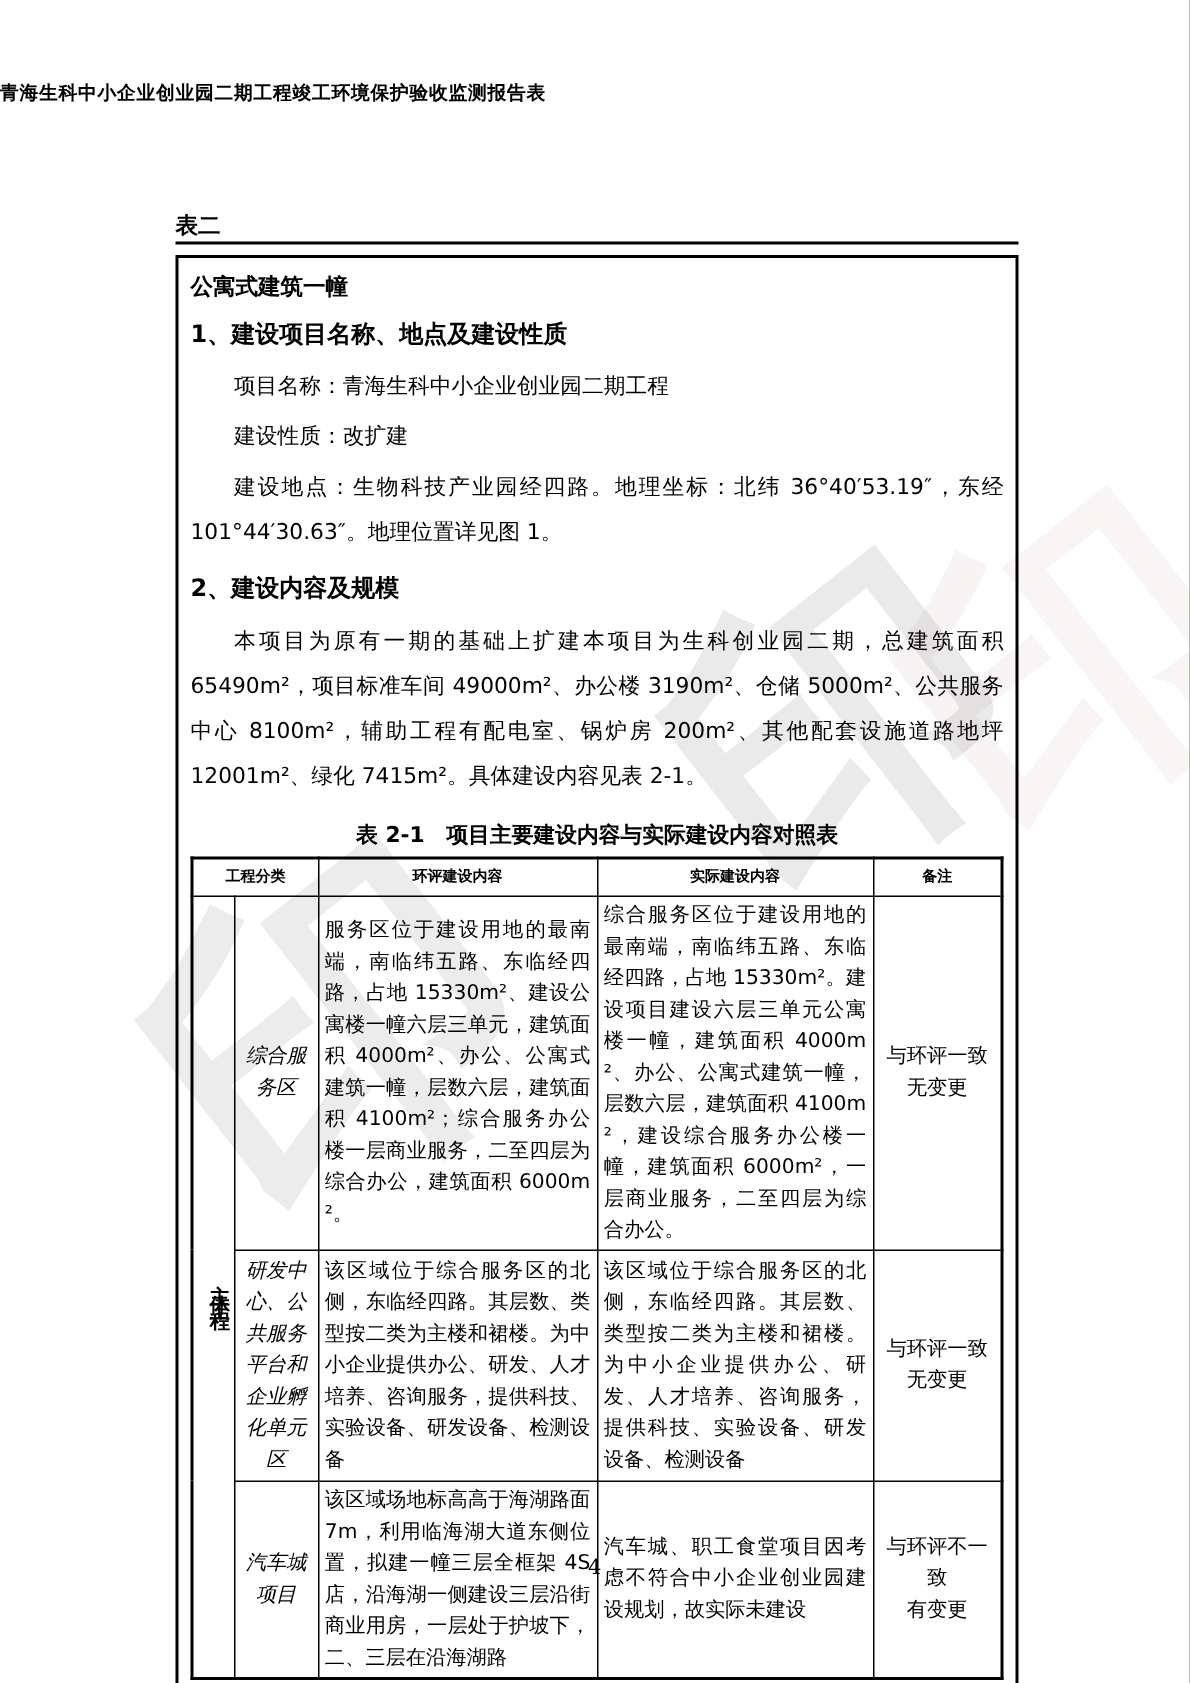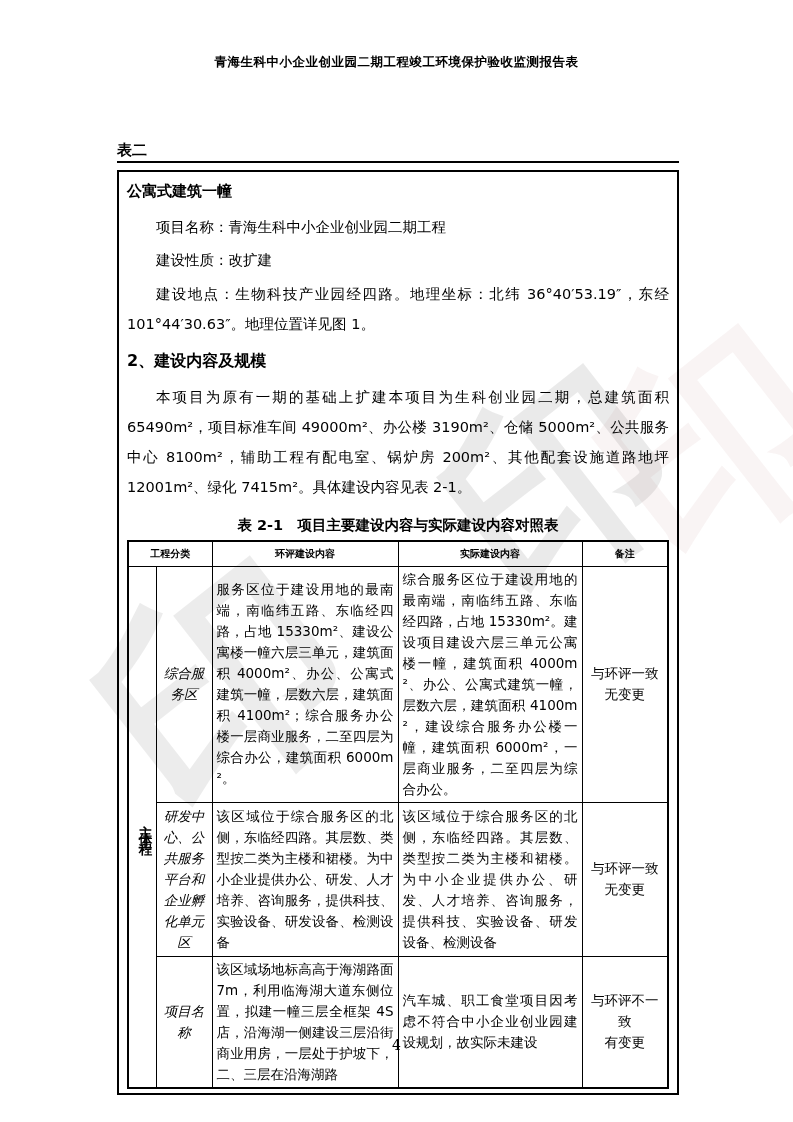--- a/index.html
+++ b/index.html
@@ -14,21 +14,21 @@
     overflow:hidden;
   }
   
   .watermark { position:absolute; pointer-events:none; color:#000; opacity:0.08; font-weight:bold; }
   .wm-1 { left:455px; top:340px; font-size:215px; transform:rotate(-38deg); }
   .wm-2 { left:110px; top:530px; font-size:235px; transform:rotate(-38deg); opacity:0.07; }
   .wm-3 { left:610px; top:300px; font-size:215px; transform:rotate(-38deg); opacity:0.06; color:#a05050; }
   
   .doc-title {
     position:absolute; top:54px; left:0; right:0;
-    text-align:center; font-size:12.5px; font-weight:600; letter-spacing:0.5px;
+    text-align:left; font-size:12.5px; font-weight:600; letter-spacing:0.5px;
   }
   
   .content { position:absolute; left:117px; top:92px; width:562px; }
   .form-label-row {
     border-bottom:2px solid #000;
     padding-bottom:1px;
     margin-top:48px;
   }
   .form-label { font-size:15px; font-weight:600; }
   .main-box {
@@ -96,20 +96,21 @@
   <div class="content">
 
     <div class="form-label-row">
       <span class="form-label">表二</span>
     </div>
 
     <div class="main-box">
 
       <div class="form-title">公寓式建筑一幢</div>
 
+      <div class="sec-heading">1、建设项目名称、地点及建设性质</div>
       <p class="body-p">项目名称：青海生科中小企业创业园二期工程</p>
       <p class="body-p">建设性质：改扩建</p>
       <p class="body-p multi">建设地点：生物科技产业园经四路。地理坐标：北纬 36°40′53.19″，东经 101°44′30.63″。地理位置详见图 1。</p>
 
       <div class="sec-heading">2、建设内容及规模</div>
       <p class="body-p multi">本项目为原有一期的基础上扩建本项目为生科创业园二期，总建筑面积 65490m²，项目标准车间 49000m²、办公楼 3190m²、仓储 5000m²、公共服务中心 8100m²，辅助工程有配电室、锅炉房 200m²、其他配套设施道路地坪 12001m²、绿化 7415m²。具体建设内容见表 2-1。</p>
 
       <div class="tbl-caption">表 2-1　项目主要建设内容与实际建设内容对照表</div>
 
       <table class="cmp">
@@ -138,21 +139,21 @@
 无变更</td>
         </tr>
         <tr class="row-2">
           <td class="cell-cat">研发中心、公共服务平台和企业孵化单元区</td>
           <td class="cell-body">该区域位于综合服务区的北侧，东临经四路。其层数、类型按二类为主楼和裙楼。为中小企业提供办公、研发、人才培养、咨询服务，提供科技、实验设备、研发设备、检测设备</td>
           <td class="cell-body">该区域位于综合服务区的北侧，东临经四路。其层数、类型按二类为主楼和裙楼。为中小企业提供办公、研发、人才培养、咨询服务，提供科技、实验设备、研发设备、检测设备</td>
           <td class="cell-remark">与环评一致
 无变更</td>
         </tr>
         <tr class="row-3">
-          <td class="cell-cat">项目名称</td>
+          <td class="cell-cat">汽车城项目</td>
           <td class="cell-body">该区域场地标高高于海湖路面 7m，利用临海湖大道东侧位置，拟建一幢三层全框架 4S 店，沿海湖一侧建设三层沿街商业用房，一层处于护坡下，二、三层在沿海湖路</td>
           <td class="cell-body">汽车城、职工食堂项目因考虑不符合中小企业创业园建设规划，故实际未建设</td>
           <td class="cell-remark">与环评不一致
 有变更</td>
         </tr>
       </tbody>
         </table>
 
     </div>
   </div>

